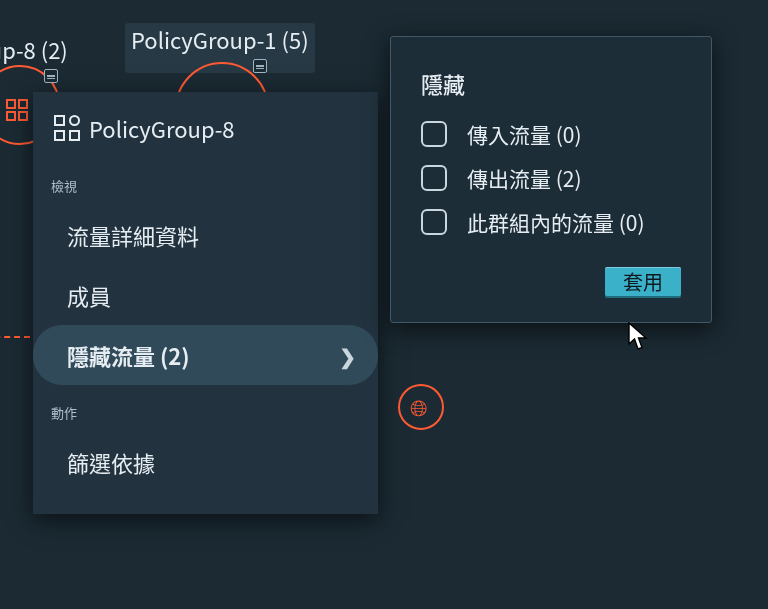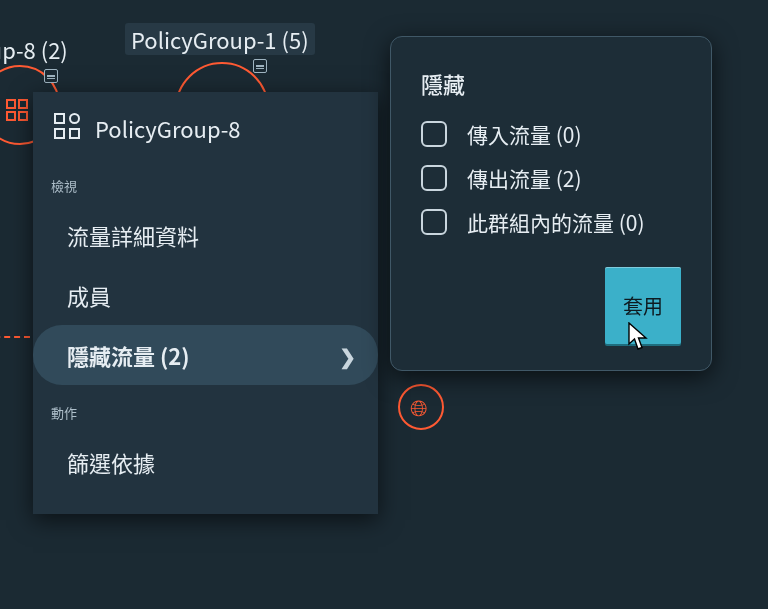--- a/index.html
+++ b/index.html
@@ -20,21 +20,21 @@
   
   .bg-label {
     position: absolute;
     color: #e6edf2;
     font-size: 22px;
     font-weight: 400;
     white-space: nowrap;
   }
   .bg-label.hl {
     background: #273945;
-    padding: 0 6px 0 6px;
+    padding: 0 6px 18px 6px;
     border-radius: 3px;
   }
   .node-circle {
     position: absolute;
     border: 2px solid #ff5a33;
     border-radius: 50%;
   }
   .micro-marker {
     position: absolute;
     width: 14px;
@@ -75,22 +75,22 @@
     left: 33px;
     top: 92px;
     width: 345px;
     background: #22333f;
     box-shadow: 0 6px 22px rgba(0,0,0,.6);
     padding-bottom: 22px;
     z-index: 20;
   }
   .menu-header {
     display: flex;
-    align-items: flex-start;
-    gap: 14px;
+    align-items: center;
+    gap: 8px;
     padding: 20px 20px 14px 20px;
     font-size: 22px;
     color: #e6edf2;
   }
   .grid-icon svg { display: block; }
 
   .section-label {
     padding: 18px 18px 10px 18px;
     font-size: 13px;
     color: #aebfca;
@@ -115,21 +115,21 @@
   }
 
   
   .popover {
     position: absolute;
     left: 390px;
     top: 36px;
     width: 322px;
     background: #1d2d37;
     border: 1px solid #405867;
-    border-radius: 12px;
+    border-radius: 3px;
     padding: 30px 30px 26px 30px;
     box-shadow: 0 6px 24px rgba(0,0,0,.65);
     z-index: 25;
   }
   .popover h3 {
     font-size: 22px;
     font-weight: 500;
     margin-bottom: 20px;
   }
   .check-row {
@@ -152,21 +152,21 @@
   .apply-wrap {
     display: flex;
     justify-content: flex-end;
     margin-top: 30px;
     position: relative;
   }
   .apply-btn {
     background: #3bb0c9;
     color: #0e1a20;
     border: none;
-    padding: 24px 18px;
+    padding: 0 18px;
     font-size: 20px;
     font-family: inherit;
     border-radius: 2px;
     box-shadow:
       inset 0 1px 0 rgba(255,255,255,.35),
       0 2px 0 #1e6d7e;
     cursor: pointer;
   }
 
   

